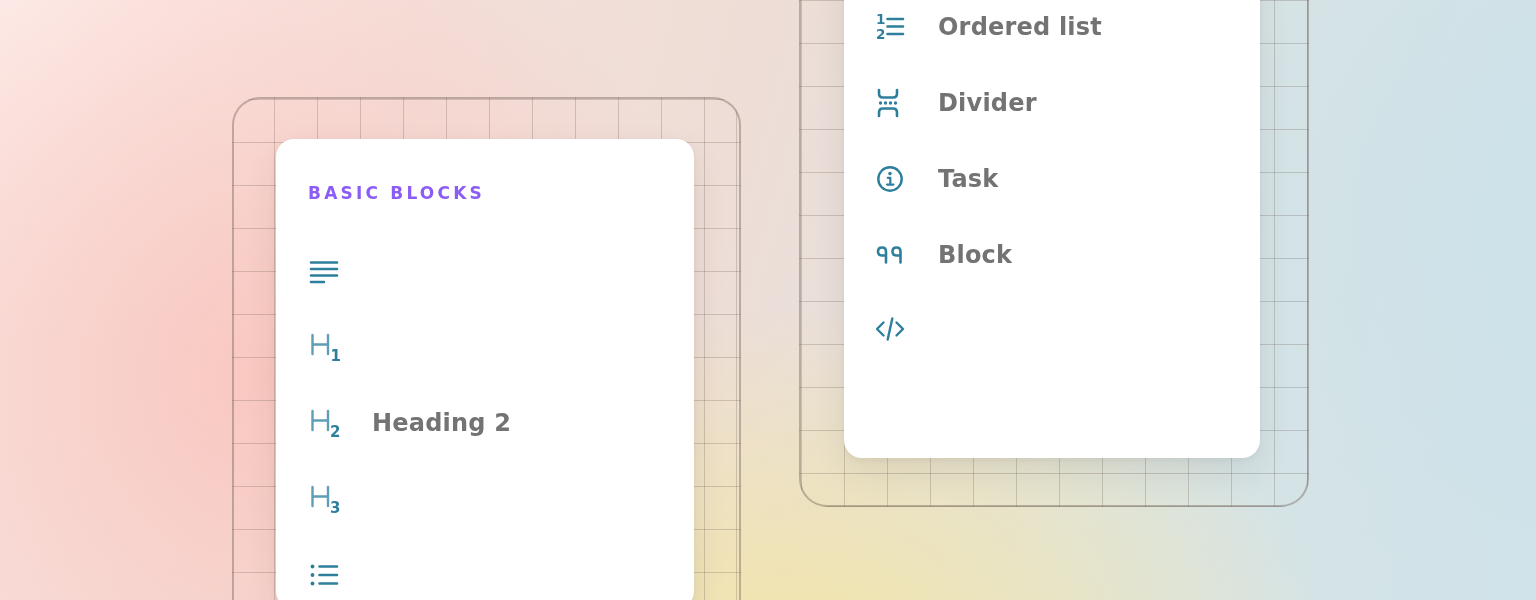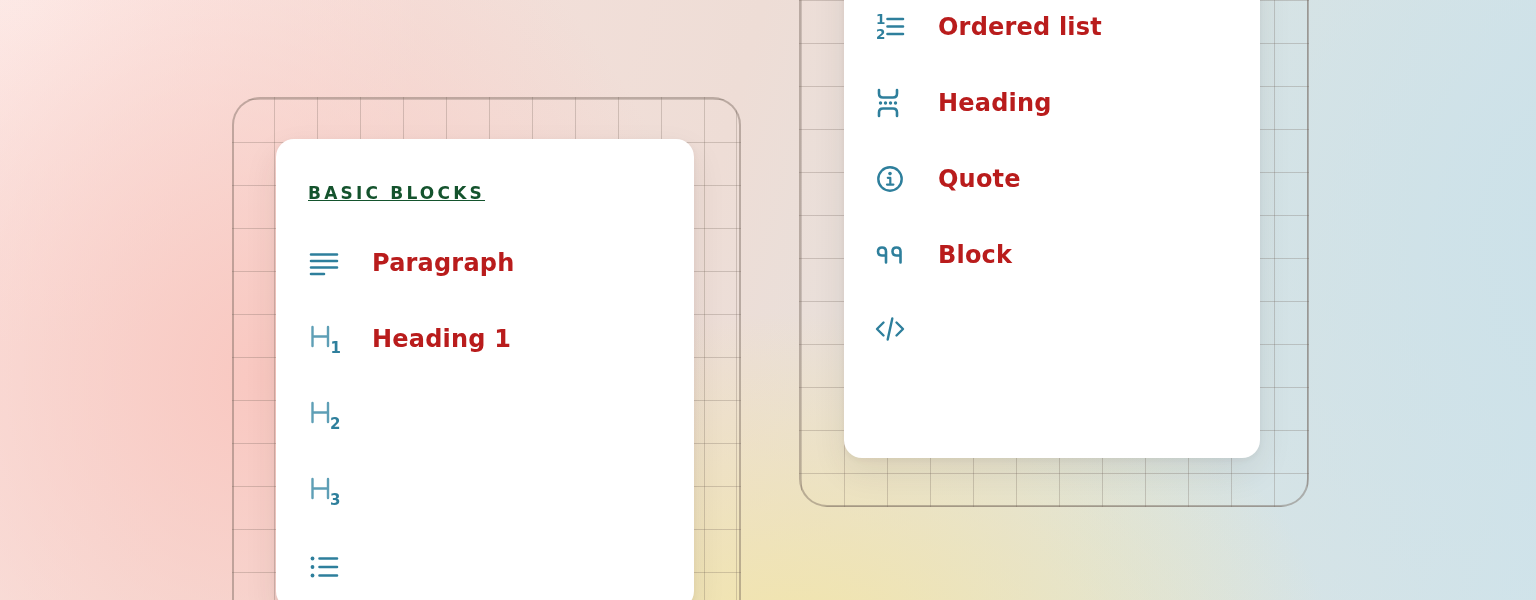--- a/index.html
+++ b/index.html
@@ -24,27 +24,27 @@
   }
   .grid-left{left:232px;top:97px;width:505px;height:545px;background-position:-3px 0;}
   .grid-right{left:799px;top:-46px;width:506px;height:549px;background-position:0 1px;}
   .card{
     position:absolute;background:#fff;border-radius:18px;
     box-shadow:0 2px 6px rgba(60,45,35,.05), 0 14px 34px rgba(60,45,35,.09);
   }
   .card-left{left:276px;top:139px;width:418px;height:470px;padding:36px 0 0 32px;box-sizing:border-box;}
   .card-right{left:844px;top:-52px;width:416px;height:510px;padding:41px 0 0 30px;box-sizing:border-box;}
   .section-label{
-    font-size:17px;font-weight:700;letter-spacing:3.2px;color:#14532d;
-    line-height:36px;margin-bottom:14px;text-decoration:underline;
+    font-size:17px;font-weight:700;letter-spacing:3.2px;color:#8b5cf6;
+    line-height:36px;margin-bottom:22px;
   }
   .menu-item{display:flex;align-items:center;height:76px;cursor:pointer;}
   .menu-icon{width:32px;height:32px;flex:0 0 32px;margin-right:32px;}
   .menu-icon svg{display:block;width:32px;height:32px;}
-  .menu-label{font-size:24px;font-weight:600;color:#b91c1c;letter-spacing:.2px;white-space:nowrap;}
+  .menu-label{font-size:24px;font-weight:600;color:#737373;letter-spacing:.2px;white-space:nowrap;}
   .stroke{fill:none;stroke:#2e7f9c;stroke-width:2.6;stroke-linecap:round;stroke-linejoin:round;}
   .stroke-light{fill:none;stroke:#5e9fb6;stroke-width:2.4;stroke-linecap:round;stroke-linejoin:round;}
   .fillteal{fill:#2e7f9c;stroke:none;}
   .icon-digit{font-family:"DejaVu Sans","Liberation Sans",sans-serif;font-weight:700;fill:#2e7f9c;}
 </style>
 </head>
 <body>
 
 <div class="stage">
 
@@ -53,40 +53,39 @@
 
   <div class="card card-left">
     <div class="section-label">BASIC BLOCKS</div>
 
     <div class="menu-item">
       <span class="menu-icon">
         <svg viewBox="0 0 32 32">
             <path class="stroke" d="M3 7.5 H29 M3 14 H29 M3 20.5 H29 M3 27 H16"></path>
           </svg>
       </span>
-      <span class="menu-label">Paragraph</span>
     </div>
 
     <div class="menu-item">
       <span class="menu-icon">
         <svg viewBox="0 0 32 32">
           <path class="stroke-light" d="M4.5 4 V23 M20 4 V23 M4.5 13.5 H20"></path>
           <text class="icon-digit" x="22.5" y="29.5" font-size="15">1</text>
         </svg>
       </span>
-      <span class="menu-label">Heading 1</span>
     </div>
 
     <div class="menu-item">
       <span class="menu-icon">
         <svg viewBox="0 0 32 32">
           <path class="stroke-light" d="M4.5 4 V23 M20 4 V23 M4.5 13.5 H20"></path>
           <text class="icon-digit" x="22" y="29.5" font-size="15">2</text>
         </svg>
       </span>
+      <span class="menu-label">Heading 2</span>
     </div>
 
     <div class="menu-item">
       <span class="menu-icon">
         <svg viewBox="0 0 32 32">
           <path class="stroke-light" d="M4.5 4 V23 M20 4 V23 M4.5 13.5 H20"></path>
           <text class="icon-digit" x="22" y="29.5" font-size="15">3</text>
         </svg>
       </span>
     </div>
@@ -121,32 +120,32 @@
       <span class="menu-icon">
         <svg viewBox="0 0 32 32">
           <path class="stroke" d="M5 3 V6.5 Q5 10.5 9 10.5 H19 Q23 10.5 23 6.5 V3"></path>
           <circle class="fillteal" cx="6.5" cy="16" r="1.7"></circle>
           <circle class="fillteal" cx="11.5" cy="16" r="1.7"></circle>
           <circle class="fillteal" cx="16.5" cy="16" r="1.7"></circle>
           <circle class="fillteal" cx="21.5" cy="16" r="1.7"></circle>
           <path class="stroke" d="M5 29 V25.5 Q5 21.5 9 21.5 H19 Q23 21.5 23 25.5 V29"></path>
         </svg>
       </span>
-      <span class="menu-label">Heading</span>
+      <span class="menu-label">Divider</span>
     </div>
 
     <div class="menu-item">
       <span class="menu-icon">
         <svg viewBox="0 0 32 32">
           <circle class="stroke" style="stroke-width:2.4" cx="16" cy="16" r="11.7"></circle>
           <circle class="fillteal" cx="16" cy="10.6" r="1.8"></circle>
           <path class="stroke" style="stroke-width:2.2" d="M13.8 14.8 H16.3 V21.4 M13 21.6 H19.4"></path>
         </svg>
       </span>
-      <span class="menu-label">Quote</span>
+      <span class="menu-label">Task</span>
     </div>
 
     <div class="menu-item">
       <span class="menu-icon">
         <svg viewBox="0 0 32 32">
           <path class="stroke" d="M12 23.5 V12.5 Q12 8.5 8 8.5 Q4 8.5 4 12.5 Q4 16.5 8 16.5 H12"></path>
           <path class="stroke" d="M26.5 23.5 V12.5 Q26.5 8.5 22.5 8.5 Q18.5 8.5 18.5 12.5 Q18.5 16.5 22.5 16.5 H26.5"></path>
         </svg>
       </span>
       <span class="menu-label">Block</span>

